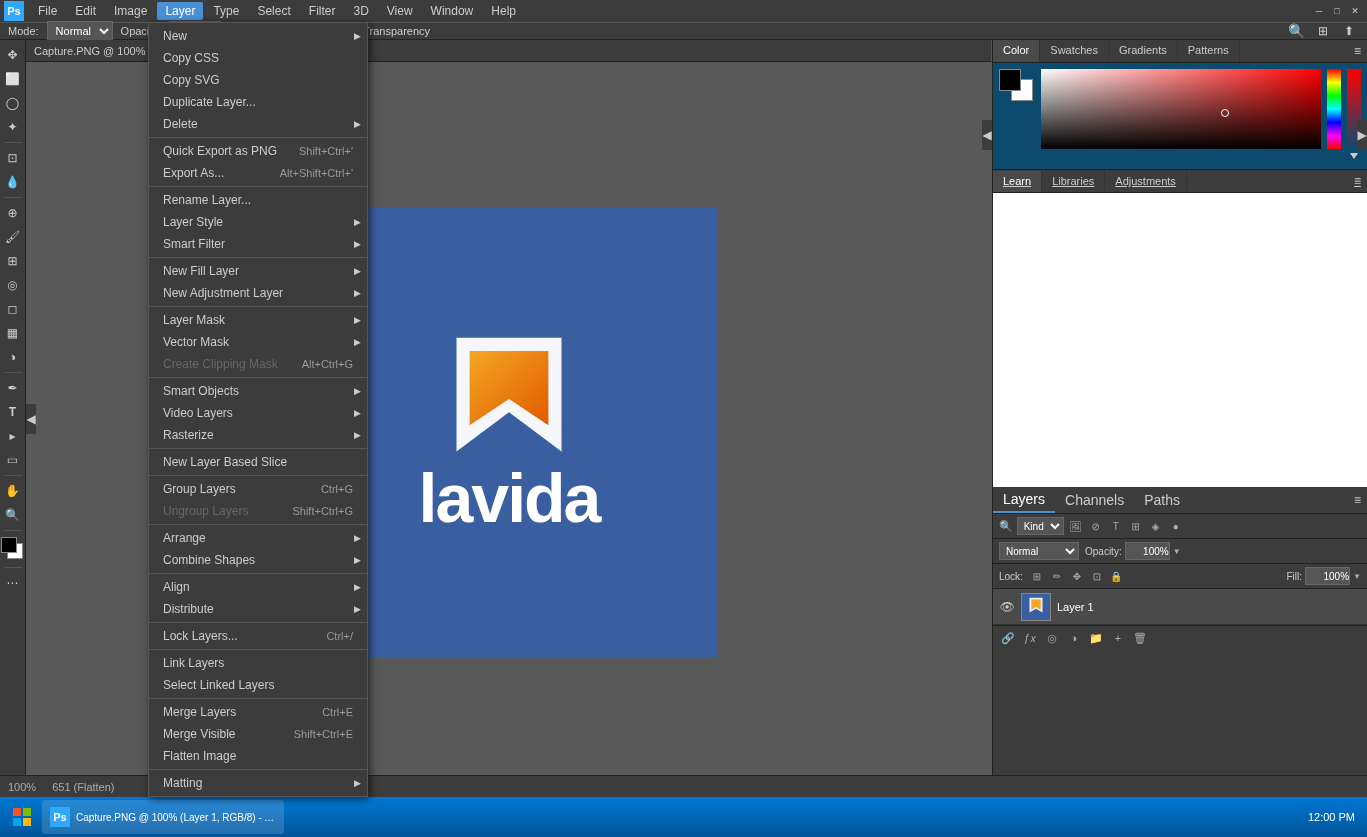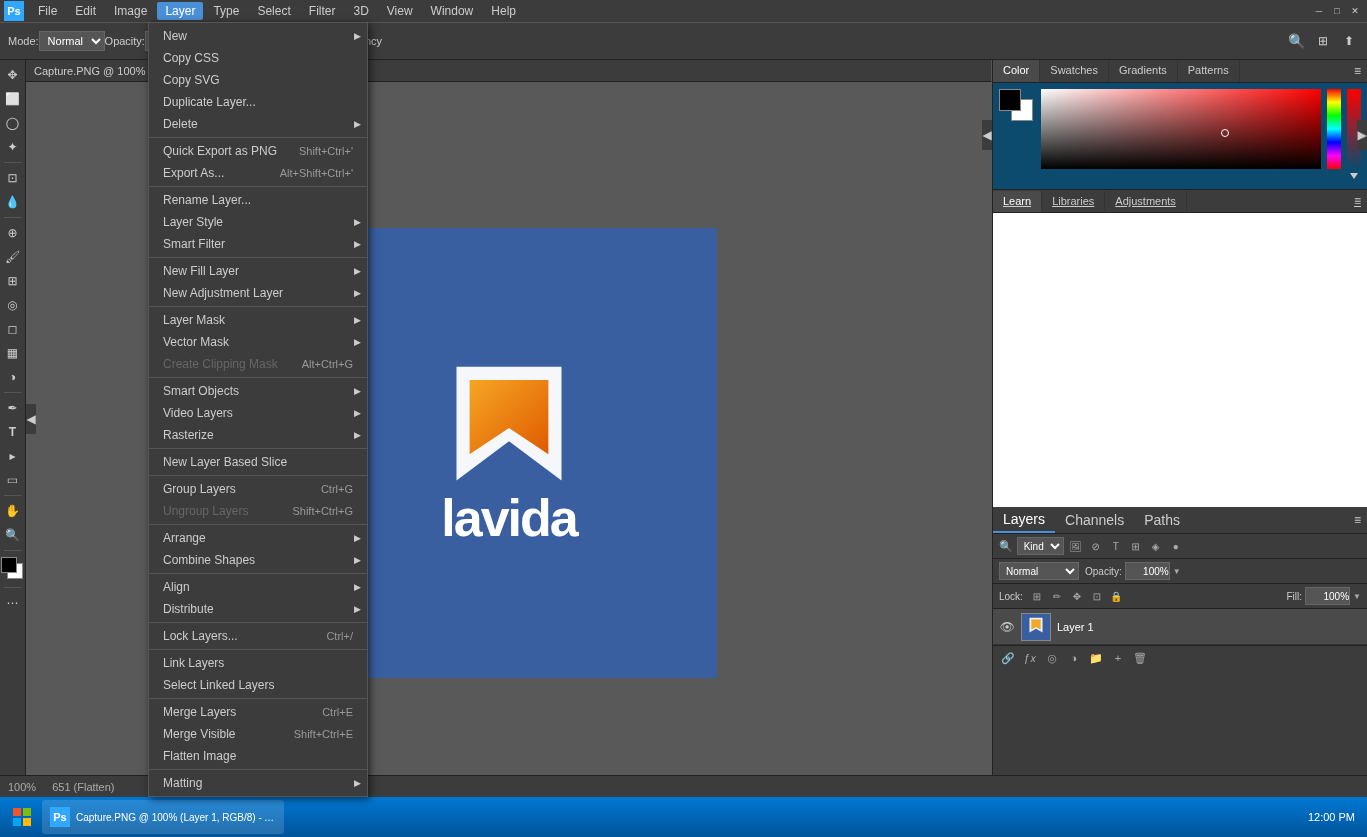--- a/index.html
+++ b/index.html
@@ -7,21 +7,21 @@
 
     
     #menubar { display: flex; align-items: center; background: #3c3c3c; height: 22px; padding: 0 4px; gap: 2px; }
     #menubar .app-icon { width: 20px; height: 20px; margin-right: 4px; }
     .menu-item { padding: 2px 8px; cursor: pointer; font-size: 12px; color: #ccc; border-radius: 2px; }
     .menu-item.layer-active { background: #4a90d9; color: #fff; }
     .window-controls { margin-left: auto; display: flex; gap: 2px; }
     .win-btn { width: 16px; height: 16px; display: flex; align-items: center; justify-content: center; font-size: 9px; cursor: pointer; color: #ccc; }
 
     
-    #optionsbar { display: flex; align-items: center; background: #3c3c3c; height: 38px; padding: 0 8px; border-top: 1px solid #555; border-bottom: 1px solid #222; }
+    #optionsbar { display: flex; align-items: center; background: #3c3c3c; height: 18px; padding: 0 8px; gap: 8px; border-top: 1px solid #555; border-bottom: 1px solid #222; }
     .opt-select { background: #555; color: #fff; border: 1px solid #666; font-size: 11px; padding: 1px 4px; height: 20px; }
     .opt-input { background: #555; color: #fff; border: 1px solid #666; font-size: 11px; padding: 1px 4px; height: 20px; width: 50px; }
     .opt-checkbox { font-size: 11px; display: flex; align-items: center; gap: 3px; }
 
     
     #main { display: flex; height: calc(837px - 22px - 30px - 22px); }
 
     
     #toolbar { width: 26px; background: #3c3c3c; display: flex; flex-direction: column; align-items: center; padding: 4px 0; gap: 2px; border-right: 1px solid #222; }
     .tool-btn { width: 22px; height: 22px; display: flex; align-items: center; justify-content: center; cursor: pointer; color: #ccc; font-size: 12px; border-radius: 2px; }
@@ -192,21 +192,21 @@
             <linearGradient id="grad1" x1="0%" y1="0%" x2="100%" y2="100%">
               <stop offset="0%" style="stop-color:#f5a623;stop-opacity:1"></stop>
               <stop offset="100%" style="stop-color:#e05a00;stop-opacity:1"></stop>
             </linearGradient>
           </defs>
 
           <path d="M40,10 L160,10 L160,140 L100,95 L40,140 Z" fill="white" opacity="0.95"></path>
 
           <path d="M55,25 L145,25 L145,110 L100,80 L55,110 Z" fill="url(#grad1)"></path>
         </svg>
-        <div style="color:#fff;font-size:52px;font-weight:bold;letter-spacing:-2px;font-family:Arial,sans-serif;margin-top:-10px;">lavida</div>
+        <div style="color:#fff;font-size:68px;font-weight:bold;letter-spacing:-2px;font-family:Arial,sans-serif;margin-top:-10px;">lavida</div>
       </div>
     </div>
   </div>
 
   <div id="right-panel">
 
     <div style="position:absolute;right:375px;top:120px;width:10px;height:30px;background:#3c3c3c;display:flex;align-items:center;justify-content:center;cursor:pointer;z-index:10;">◀</div>
     <div style="position:absolute;right:0;top:120px;width:10px;height:30px;background:#3c3c3c;display:flex;align-items:center;justify-content:center;cursor:pointer;z-index:10;">▶</div>
 
     <div id="color-panel" style="height:130px;">

